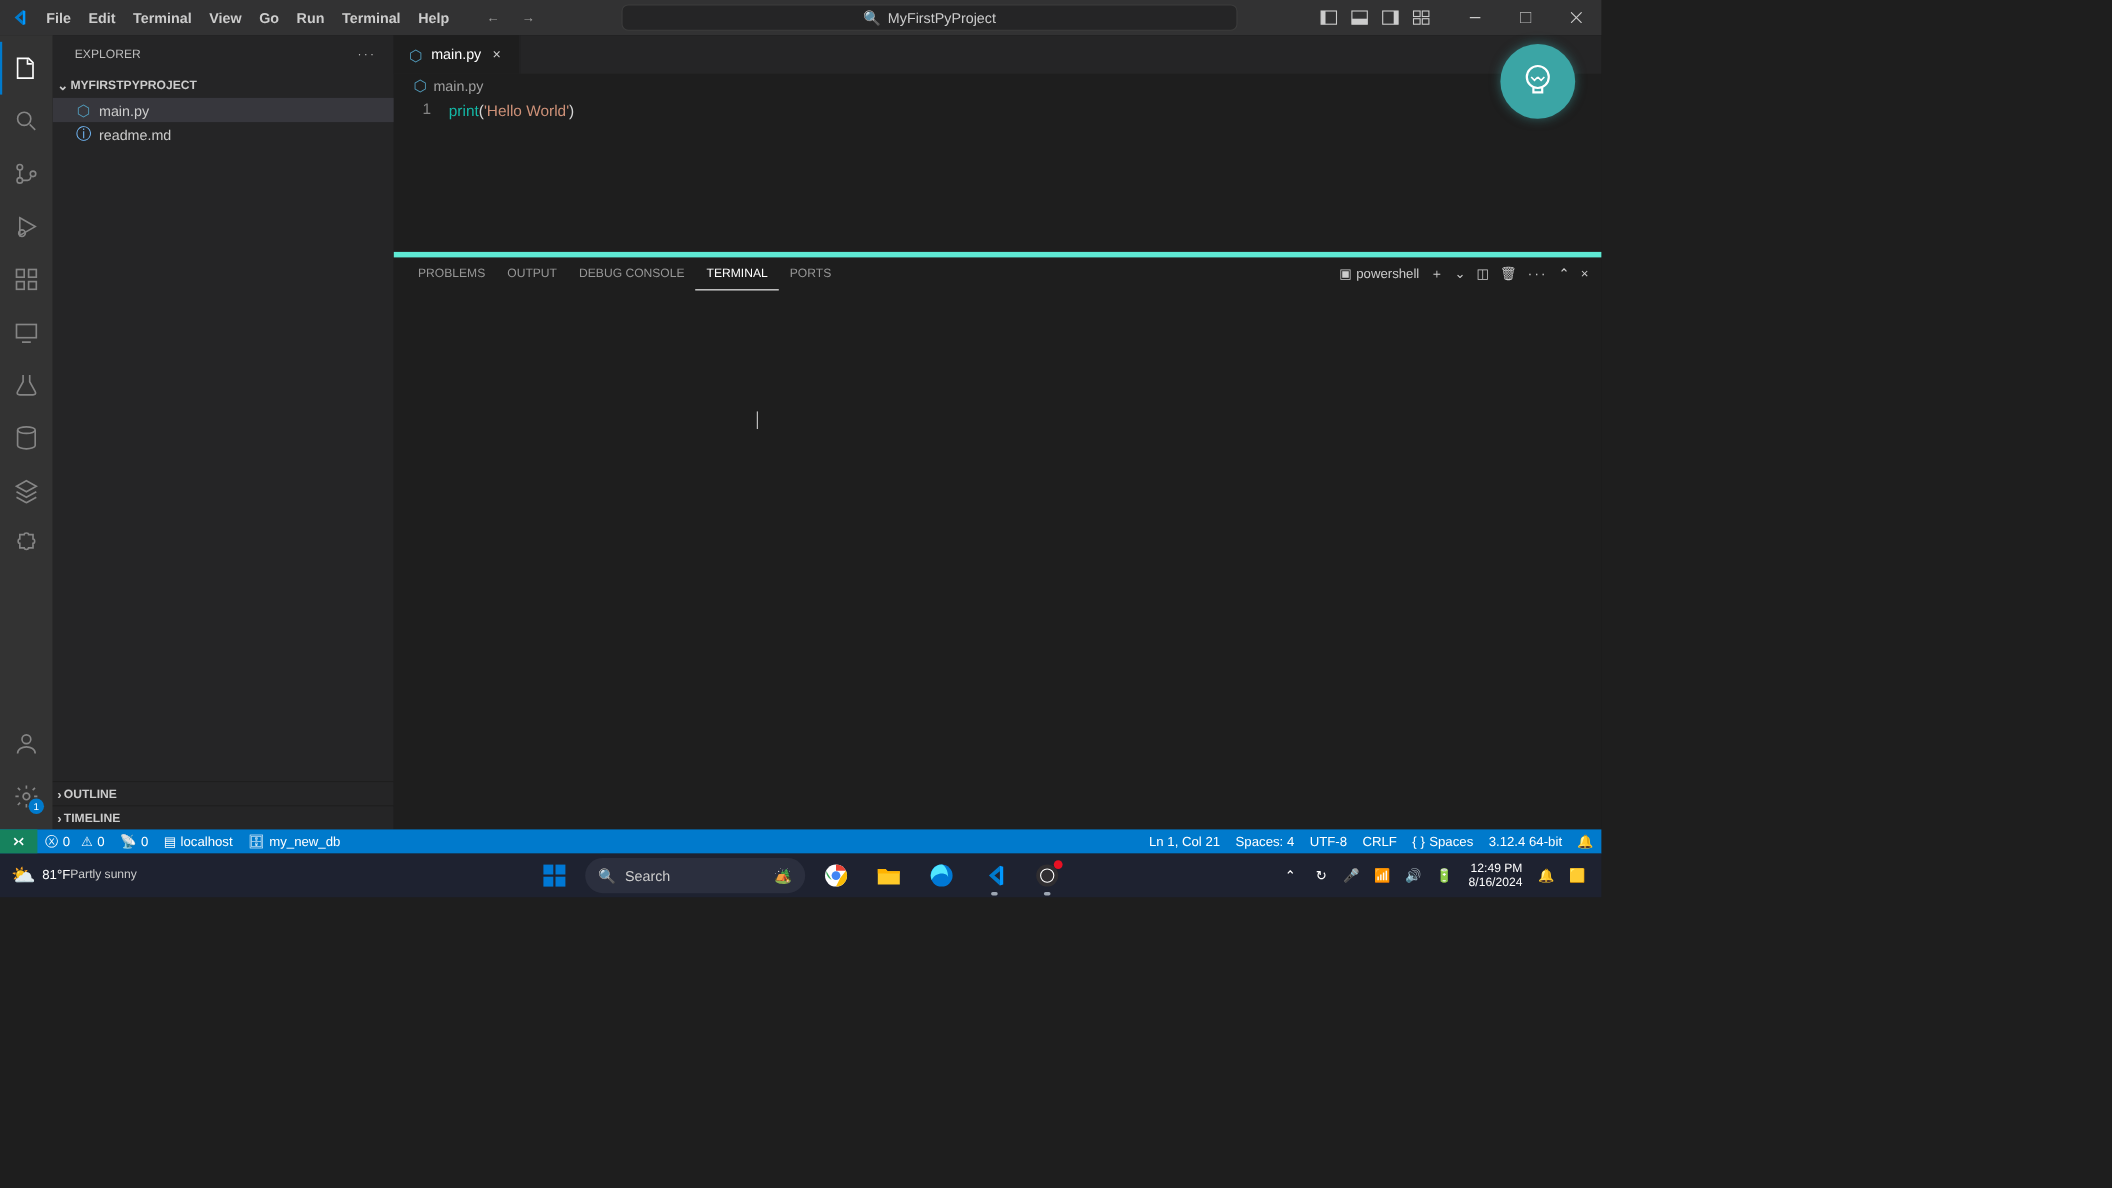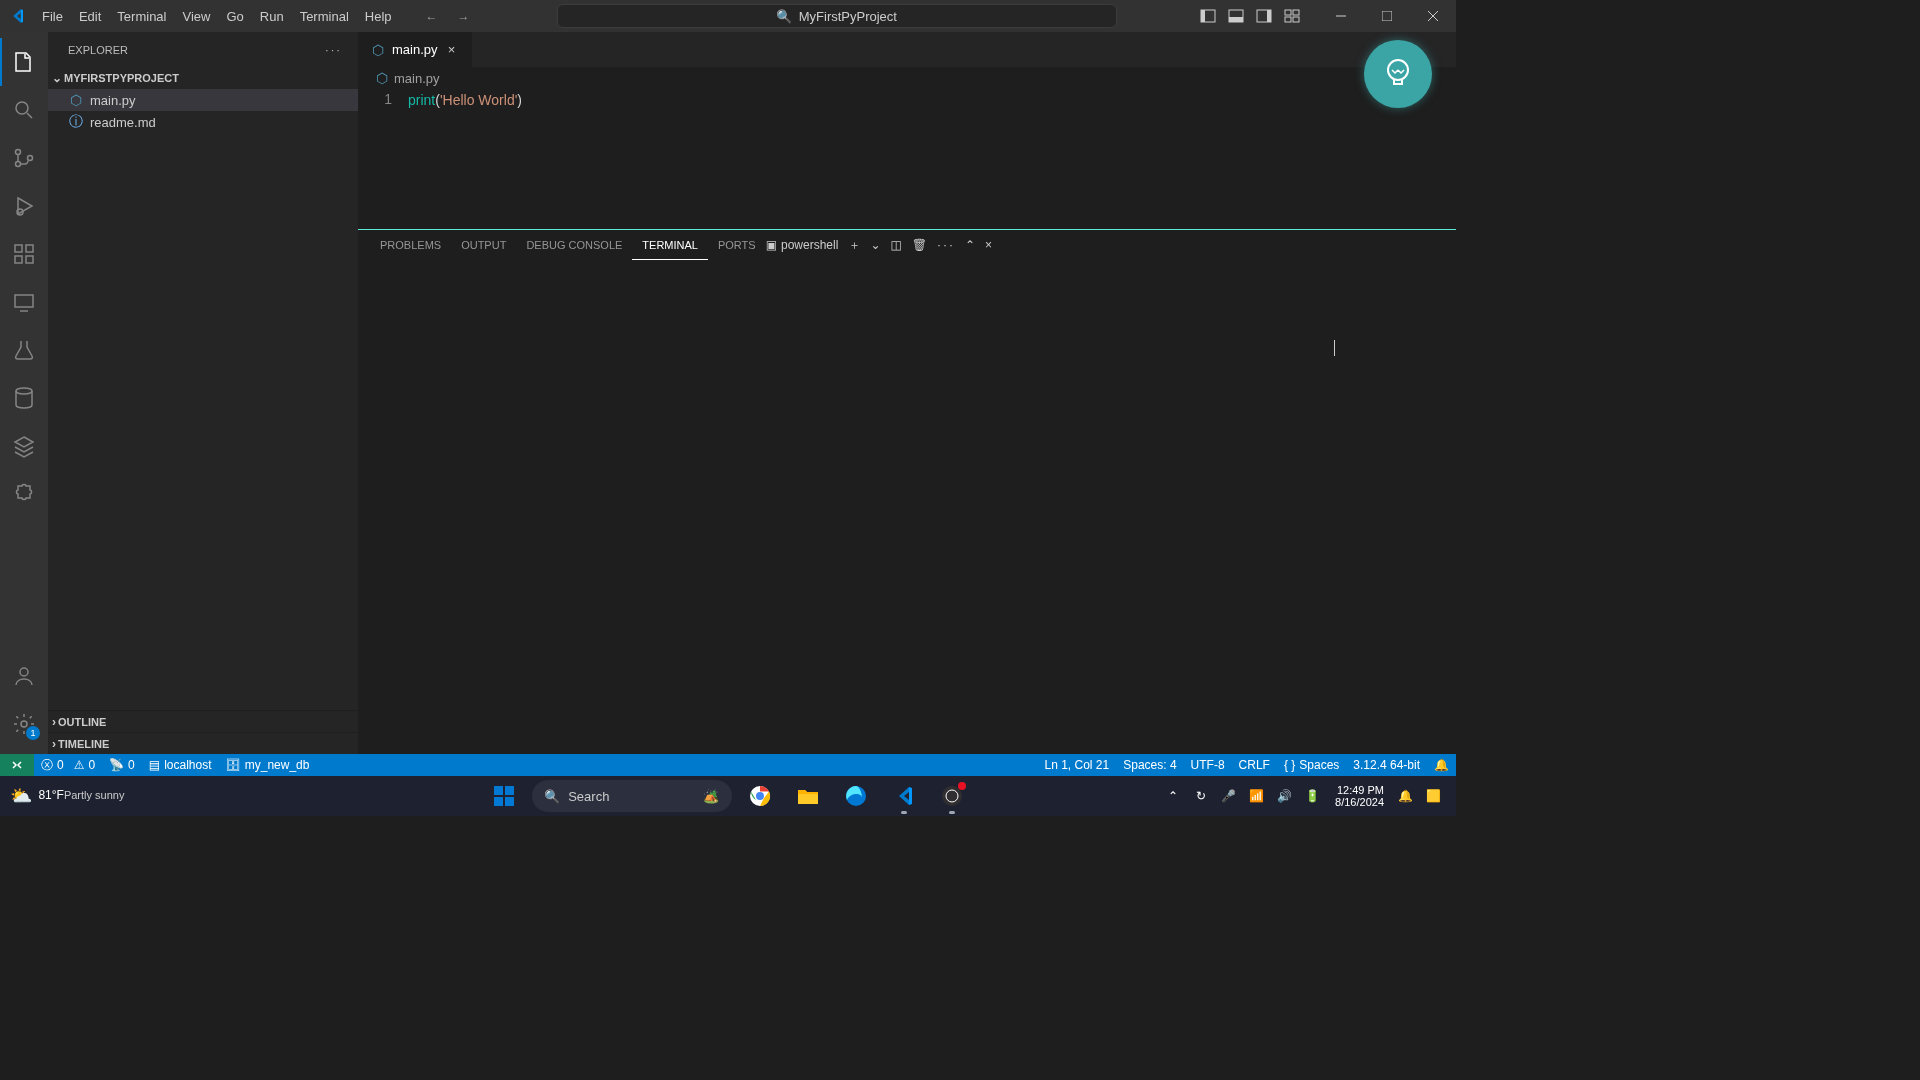--- a/index.html
+++ b/index.html
@@ -2,21 +2,21 @@
 <html><head>
   <meta charset="utf-8">
   <style>
     * { margin: 0; padding: 0; box-sizing: border-box; font-family: "Segoe UI", sans-serif; }
     body { background: #1e1e1e; color: #cccccc; width: 1456px; height: 816px; overflow: hidden; position: relative; }
     
     
     .title-bar { height: 32px; background: #323233; display: flex; align-items: center; font-size: 12px; }
     .app-icon { width: 34px; display: flex; align-items: center; justify-content: center; }
     .app-icon svg { width: 18px; height: 18px; }
-    .menu-bar { display: flex; }
+    .menu-bar { display: flex; font-weight: bold; }
     .menu-item { padding: 0 8px; height: 32px; display: flex; align-items: center; cursor: pointer; color: #cccccc; font-size: 13px; }
     .nav-arrows { display: flex; margin-left: 20px; gap: 8px; }
     .nav-arrow { color: #a0a0a0; width: 24px; display: flex; align-items: center; justify-content: center; cursor: pointer; }
     .command-center { flex: 1; margin: 0 20px; display: flex; justify-content: center; }
     .search-box { width: 560px; height: 24px; background: #252526; border: 1px solid #3c3c3c; border-radius: 6px; display: flex; align-items: center; justify-content: center; gap: 6px; color: #cccccc; font-size: 13px; }
     .layout-controls { display: flex; gap: 8px; margin-right: 16px; }
     .layout-ctrl { width: 20px; height: 20px; display: flex; align-items: center; justify-content: center; color: #cccccc; cursor: pointer; }
     .window-controls { display: flex; }
     .win-ctrl { width: 46px; height: 32px; display: flex; align-items: center; justify-content: center; color: #cccccc; cursor: pointer; }
     
@@ -52,21 +52,21 @@
     .tab .close { color: #cccccc; width: 16px; text-align: center; cursor: pointer; visibility: visible; }
     .breadcrumb { height: 22px; display: flex; align-items: center; padding-left: 16px; font-size: 13px; color: #a0a0a0; gap: 4px; }
     .editor-content { flex: 1; display: flex; font-family: Consolas, monospace; font-size: 14px; }
     .gutter { width: 50px; text-align: right; padding-right: 16px; color: #858585; padding-top: 2px; }
     .code { flex: 1; padding-top: 2px; line-height: 19px; }
     .code-keyword { color: #14b8a6; }
     .code-string { color: #ce9178; }
     .code-paren { color: #d4d4d4; }
     
     
-    .panel { height: 525px; background: #1e1e1e; border-top: 1px solid #5eead4; display: flex; flex-direction: row; }
+    .panel { height: 525px; background: #1e1e1e; border-top: 5px solid #5eead4; display: flex; flex-direction: column; }
     .panel-tabs { height: 30px; display: flex; align-items: center; padding: 0 12px; font-size: 11px; }
     .panel-tab { padding: 0 10px; height: 30px; display: flex; align-items: center; color: #969696; cursor: pointer; }
     .panel-tab.active { color: #ffffff; border-bottom: 1px solid #ffffff; }
     .panel-actions { margin-left: auto; display: flex; align-items: center; gap: 10px; color: #cccccc; font-size: 12px; }
     .panel-actions .pa { cursor: pointer; display: inline-flex; align-items: center; gap: 4px; }
     .terminal-content { flex: 1; padding: 8px 12px; font-family: Consolas, monospace; font-size: 13px; color: #cccccc; position: relative; }
     .terminal-line { display: flex; align-items: center; gap: 6px; }
     .term-dot { width: 8px; height: 8px; border: 1px solid #cccccc; border-radius: 50%; }
     .term-cursor { width: 8px; height: 16px; background: #cccccc; display: inline-block; }
     .text-cursor { position: absolute; top: 110px; left: 330px; width: 1px; height: 16px; background: #cccccc; }

